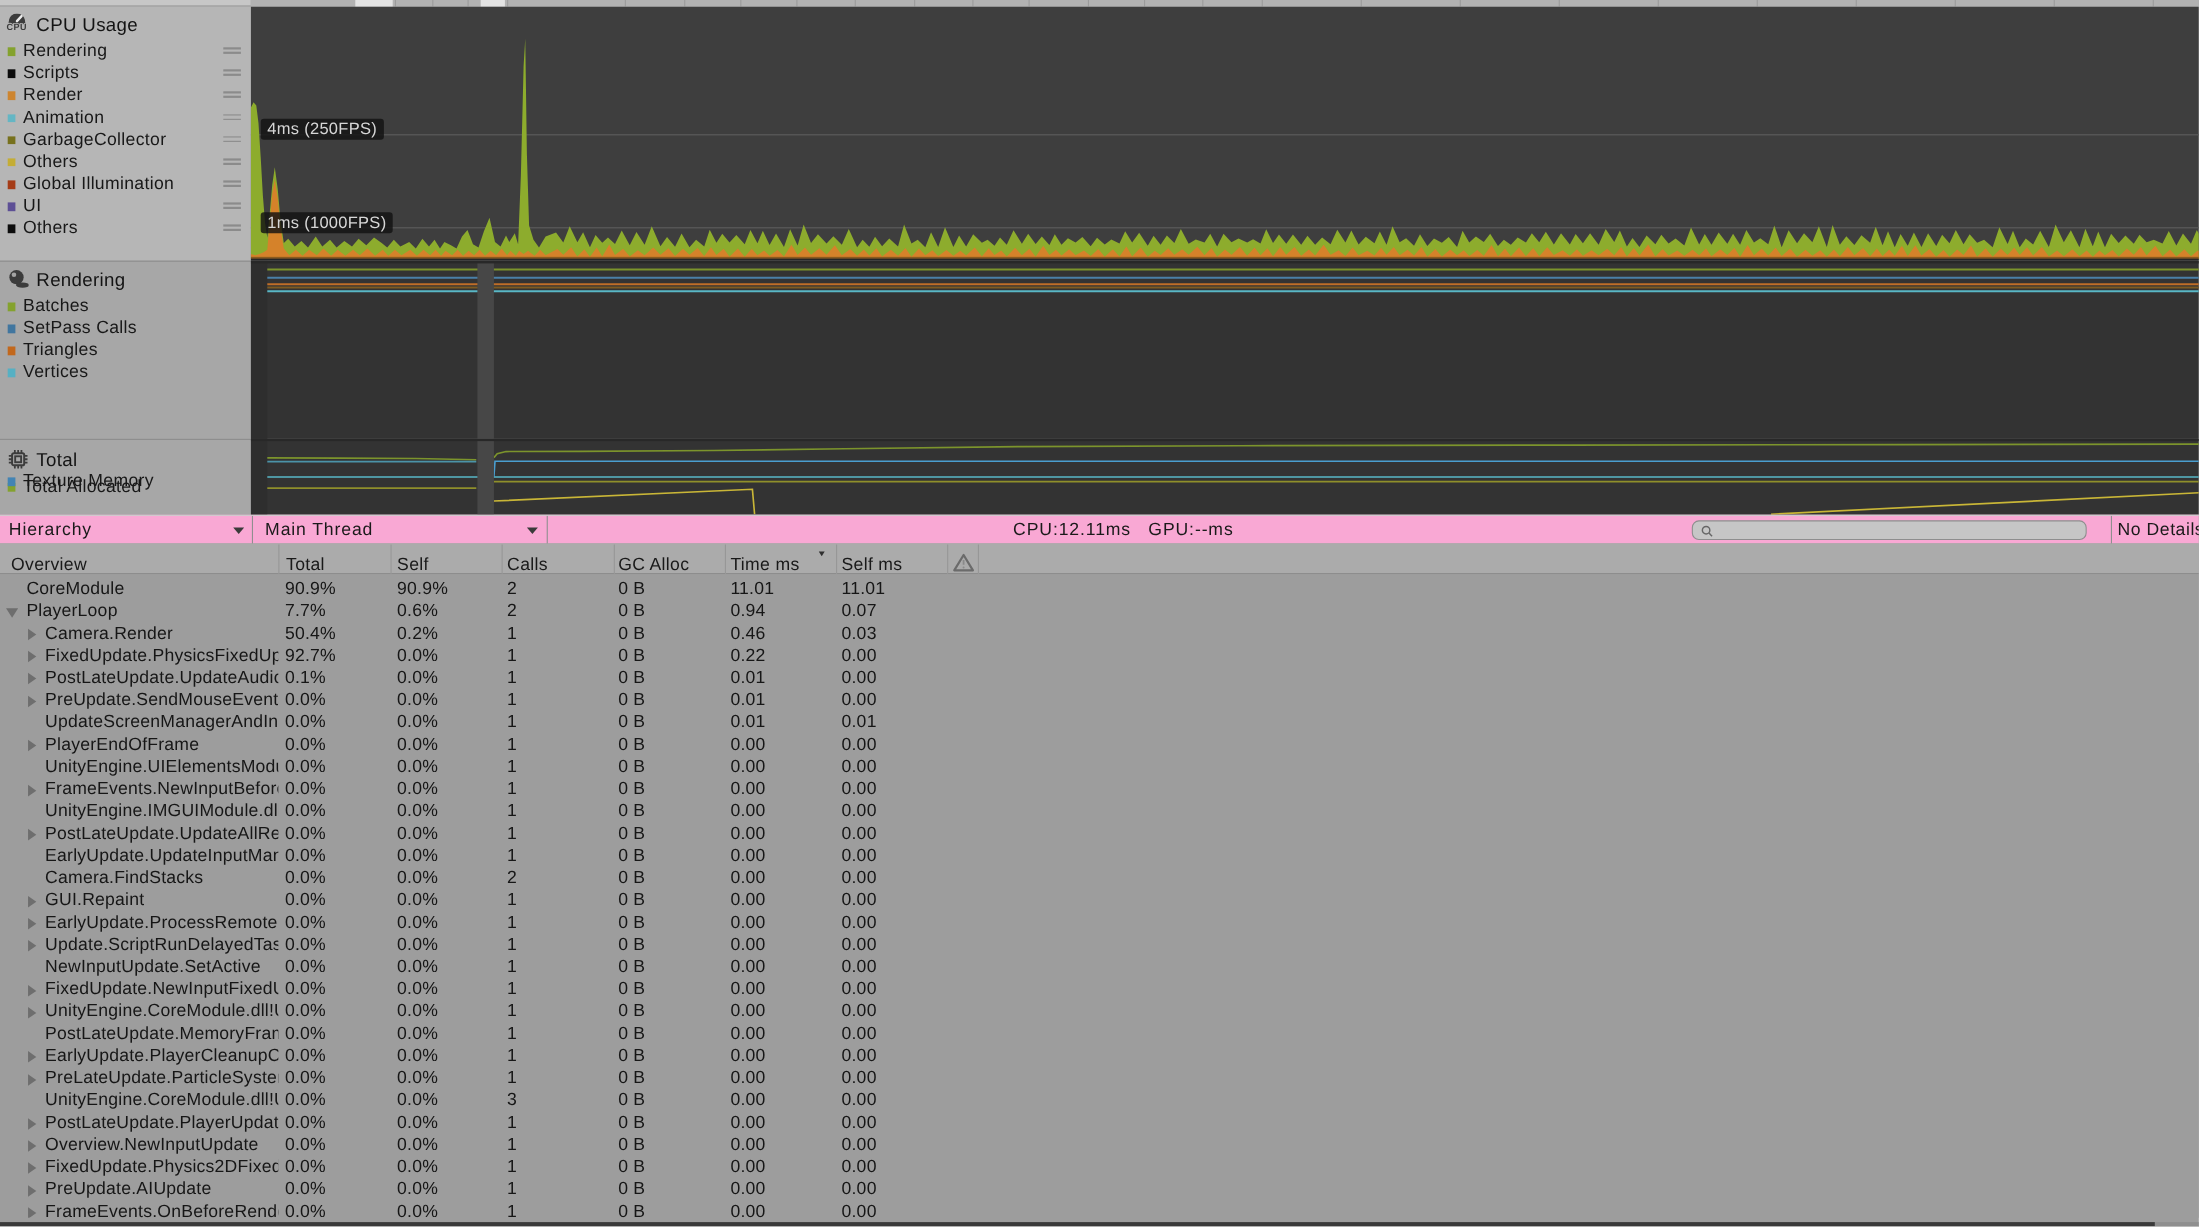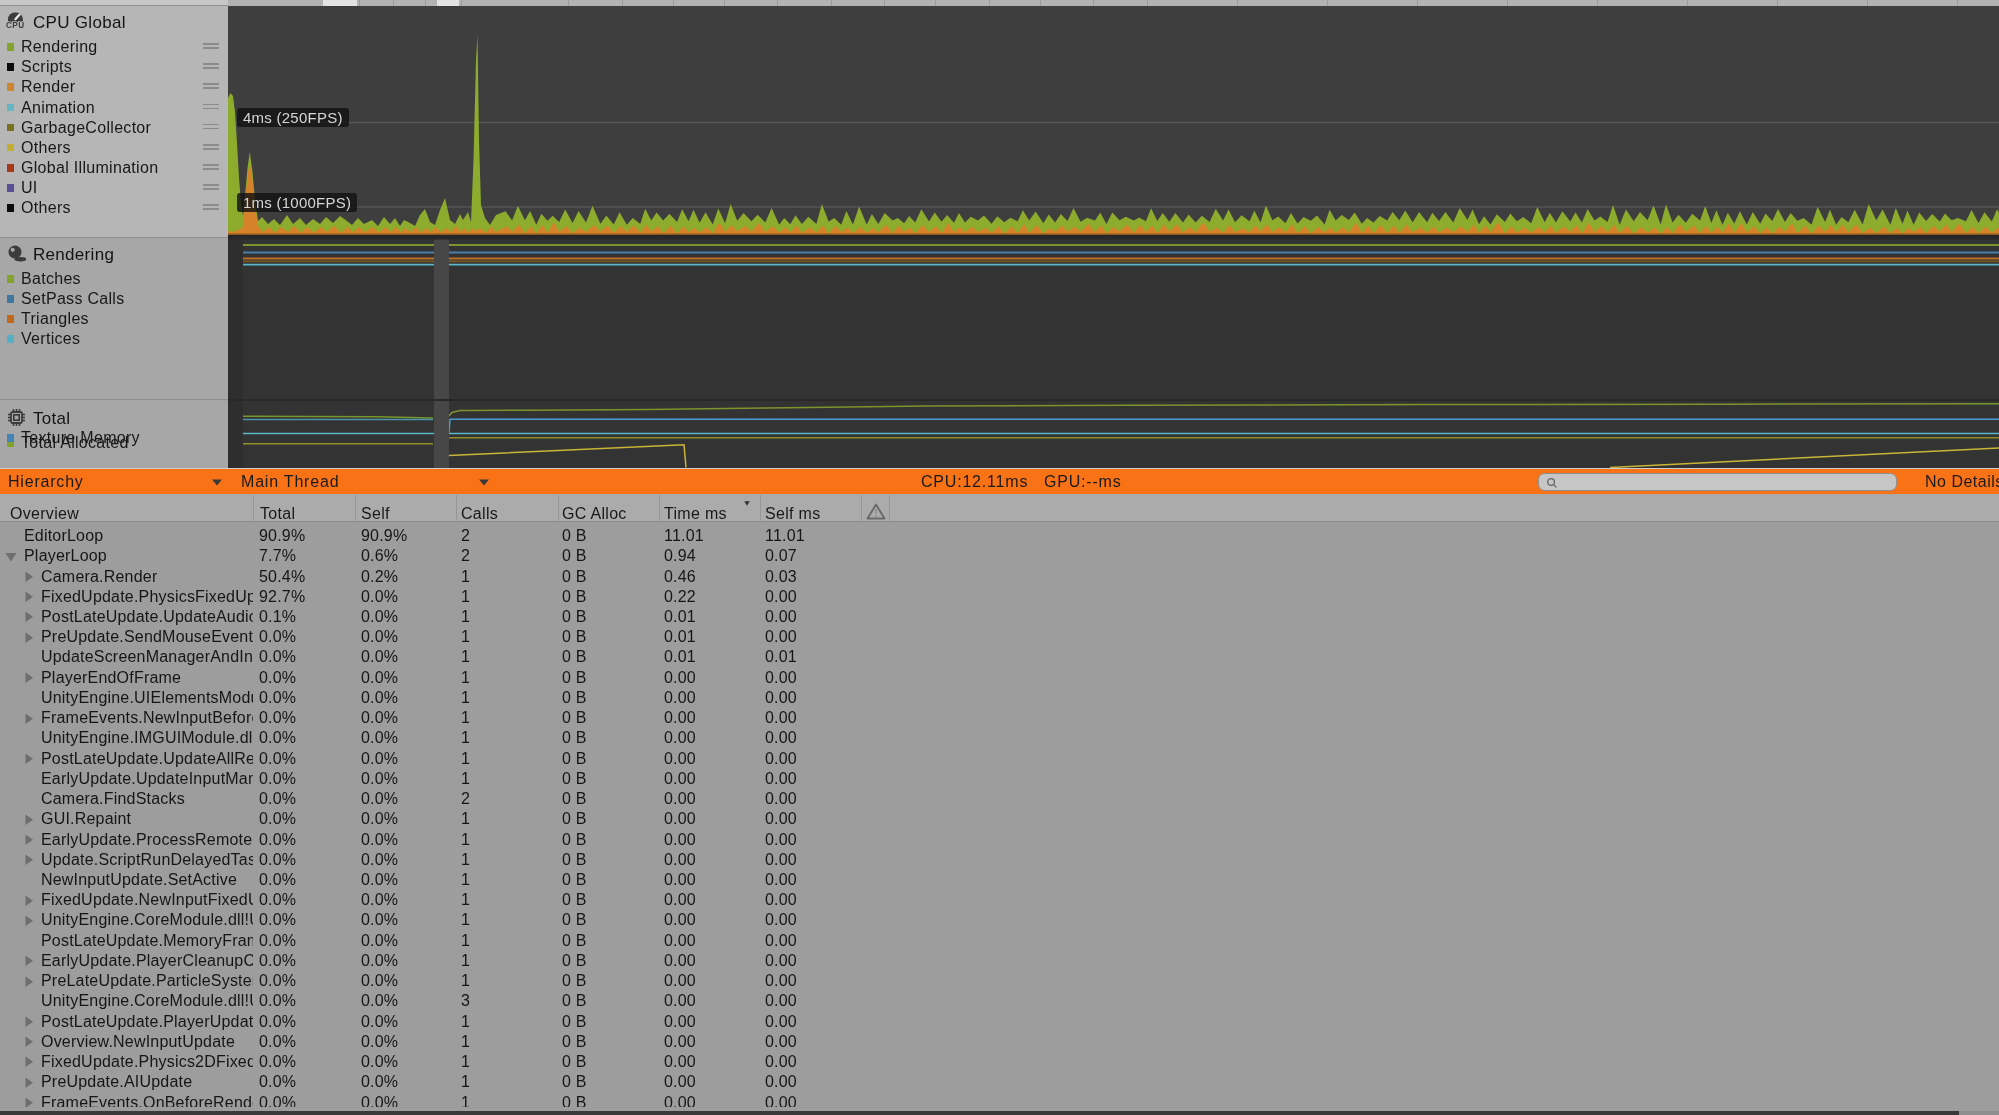--- a/index.html
+++ b/index.html
@@ -52,21 +52,21 @@
     <div class="abs" style="left:1957px;top:0;width:1px;height:6px;background:#9b9b9b"></div>
 <div class="abs" style="left:0;top:6px;width:228px;height:231px;background:#b6b6b6"></div>
     <div class="abs" style="left:0;top:237px;width:228px;height:162px;background:#a7a7a7;border-top:1px solid #8e8e8e"></div>
     <div class="abs" style="left:0;top:399px;width:228px;height:69px;background:#a7a7a7;border-top:1px solid #8e8e8e"></div>
 <svg class="abs" style="left:4px;top:9px" width="24" height="22" viewBox="0 0 24 22">
  <path d="M3.4 13.5 A7.6 7.6 0 0 1 18.6 13.5 L17 14.5 L5 14.5 Z" fill="#3c3c3c" transform="translate(0.4,-1.5)"></path>
  <circle cx="11.4" cy="10.6" r="7.4" fill="#3c3c3c" clip-path="inset(0 0 38% 0)"></circle>
  <path d="M11.4 10.2 L15.6 5.6" stroke="#ececec" stroke-width="2.2" stroke-linecap="round"></path>
  <text x="2" y="18.6" font-size="8.2" font-weight="bold" fill="#3c3c3c" stroke="#b6b6b6" stroke-width="1.6" paint-order="stroke" font-family="Liberation Sans" letter-spacing="0.4">CPU</text>
 </svg>
-<div class="sectitle" style="left:33px;top:12.5px">CPU Global</div>
+<div class="sectitle" style="left:33px;top:12.5px">CPU Usage</div>
 <div class="legrow" style="top:37.0px">
       <div class="sq" style="background:#84a22e"></div>
       <div class="lt">Rendering</div>
       <div class="handle" style="margin-top:-4px">
         <i style="top:0"></i>
         <i style="top:4px"></i>
       </div>
     </div>
     <div class="legrow" style="top:57.2px">
       <div class="sq" style="background:#0c0c0c"></div>
@@ -218,21 +218,21 @@
   <polyline points="221,17 224,13.5 232,11.5 300,11.3 420,10.5 540,9 700,7 900,6.2 1200,5.6 1500,5.2 1771,4.7" stroke="#7c942c"></polyline>
   <polyline points="221,34.5 222,20.3 1771,20.3" stroke="#4a9ecf"></polyline>
   <polyline points="221,38.8 1771,38.8" stroke="#8f8f2b"></polyline>
   <polyline points="221,56.5 456,45.8 458,68.5" stroke="#c9b637"></polyline>
   <polyline points="1382,68.5 1771,49" stroke="#c9b637"></polyline>
  </g>
  <rect x="206" y="0" width="15" height="69" fill="#474747"></rect>
  <rect x="0" y="0" width="1771" height="2" fill="#282828"></rect>
 </svg>
 
-<div class="abs" style="left:0;top:468px;width:1999px;height:26px;background:#f97316;border-top:1px solid #cdcdcd">
+<div class="abs" style="left:0;top:468px;width:1999px;height:26px;background:#f9a8d4;border-top:1px solid #cdcdcd">
  <div class="toolbar-text abs" style="left:8px;top:4px">Hierarchy</div>
  <svg class="abs" style="left:211px;top:9px" width="12" height="8">
         <polygon points="1,1.5 11,1.5 6,7.5" fill="#3a3a3a"></polygon>
       </svg>
  <div class="abs" style="left:229px;top:0;width:1px;height:26px;background:#8f8f8f"></div>
  <div class="toolbar-text abs" style="left:241px;top:4px">Main Thread</div>
  <svg class="abs" style="left:478px;top:9px" width="12" height="8">
         <polygon points="1,1.5 11,1.5 6,7.5" fill="#3a3a3a"></polygon>
       </svg>
  <div class="abs" style="left:497px;top:0;width:1px;height:26px;background:#8f8f8f"></div>
@@ -267,21 +267,21 @@
         <polygon points="0.3,0.3 5.7,0.3 3,4.7" fill="#2f2f2f"></polygon>
       </svg>
  <svg class="abs" style="left:866px;top:9px" width="20" height="17" viewBox="0 0 20 17">
    <path d="M10 1.5 L18.5 15.5 L1.5 15.5 Z" fill="none" stroke="#6b6b6b" stroke-width="2" stroke-linejoin="round"></path>
    <line x1="10" y1="6" x2="10" y2="10.5" stroke="#8a8a8a" stroke-width="1.6"></line>
    <circle cx="10" cy="13" r="0.9" fill="#8a8a8a"></circle>
  </svg>
 </div>
 <div class="abs" style="left:0;top:522px;width:1999px;height:585px;background:#9d9d9d;overflow:hidden">
       <div class="row" style="top:4.00px">
-        <span style="left:24px;max-width:229px;overflow:hidden;display:inline-block;text-overflow:clip">EditorLoop</span>
+        <span style="left:24px;max-width:229px;overflow:hidden;display:inline-block;text-overflow:clip">CoreModule</span>
         <span style="left:259px">90.9%</span>
         <span style="left:361px">90.9%</span>
         <span style="left:461px">2</span>
         <span style="left:562px">0 B</span>
         <span style="left:664px">11.01</span>
         <span style="left:765px">11.01</span>
       </div>
       <div class="row" style="top:24.23px">
         <svg class="abs" style="left:5px;top:5.5px" width="12" height="10">
           <polygon points="0.5,1 11.5,1 6,9.5" fill="#6e6e6e"></polygon>

